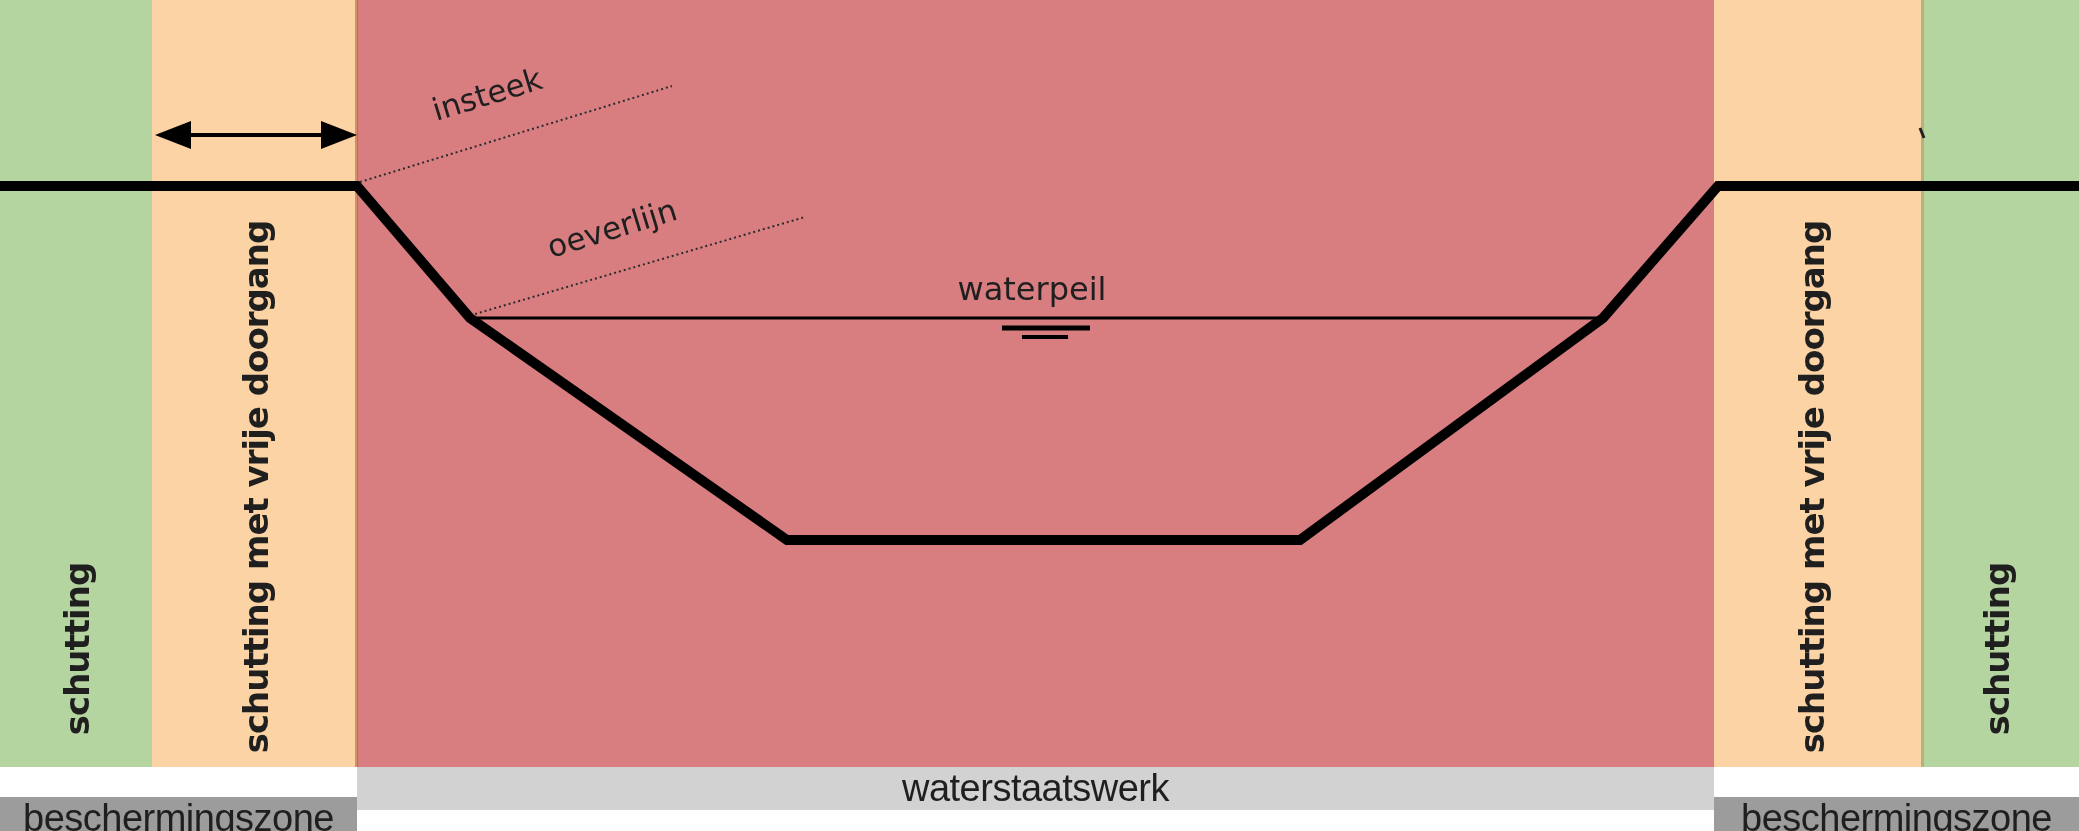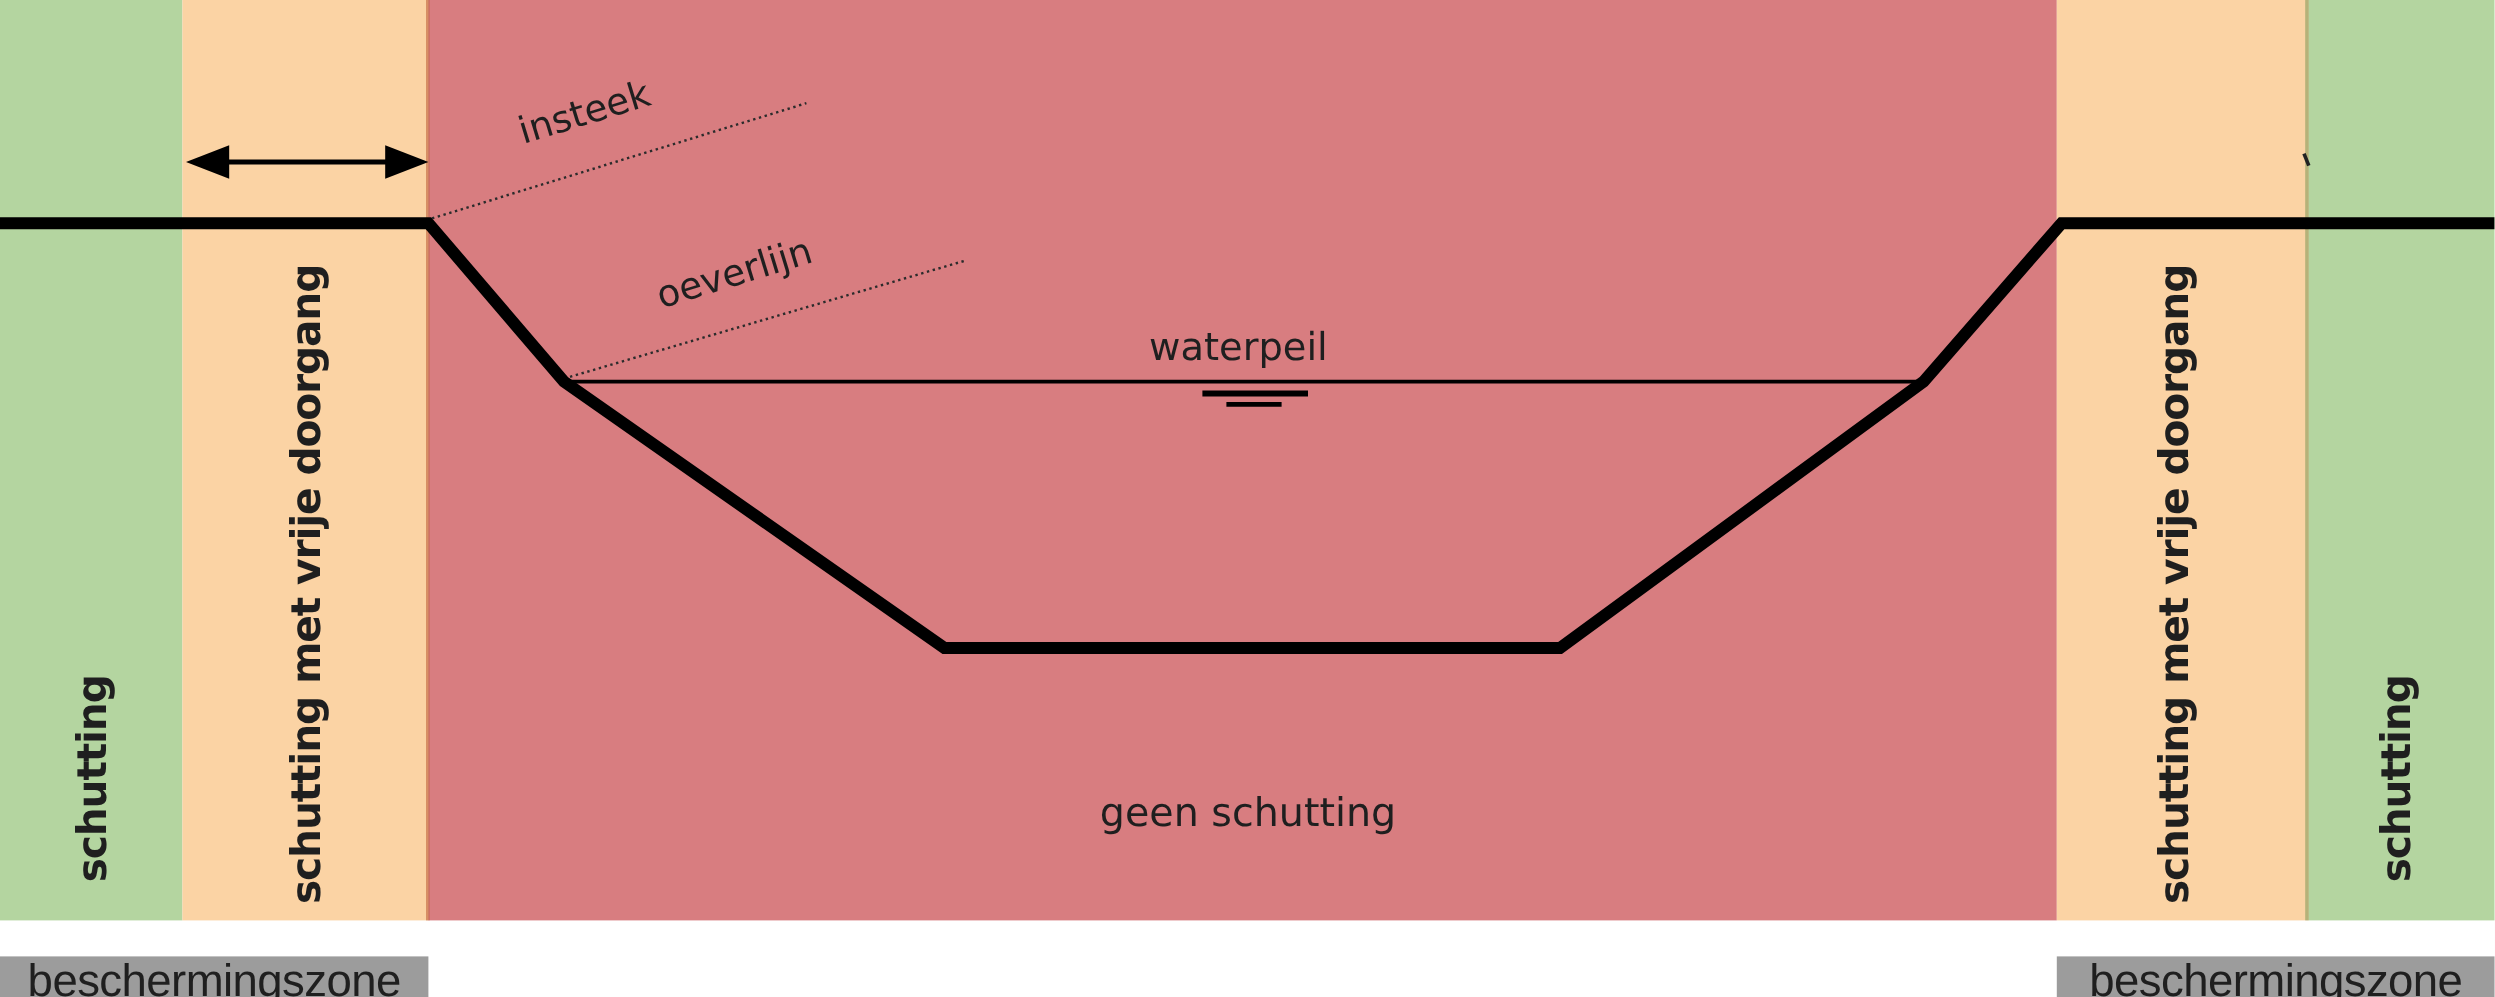--- a/index.html
+++ b/index.html
@@ -51,20 +51,23 @@
   <div class="zone zone-red" style="left:357px;width:1357px;"></div>
   <div class="zone zone-orange" style="left:1714px;width:210px;"></div>
   <div class="zone zone-green" style="left:1924px;width:155px;"></div>
 
   <div class="boundary boundary-redline" style="left:355px;"></div>
   <div class="boundary boundary-greenline" style="left:1921px;"></div>
 
   <div class="bar bar-dark" style="left:0;width:357px;">
     <span class="bar-label">beschermingszone</span>
   </div>
+  <div class="bar bar-light" style="left:357px;width:1357px;">
+    <span class="bar-label">waterstaatswerk</span>
+  </div>
   <div class="bar bar-dark" style="left:1714px;width:365px;">
     <span class="bar-label">beschermingszone</span>
   </div>
 
   <svg class="svg-overlay" width="2079" height="831" viewBox="0 0 2079 831">
 
     <polyline points="0,186 357,186 470,318 787,540 1300,540 1603,318 1718,186 2079,186" fill="none" stroke="#000000" stroke-width="10" stroke-linejoin="miter"></polyline>
 
     <line x1="470" y1="318" x2="1603" y2="318" stroke="#000000" stroke-width="3"></line>
 
@@ -83,19 +86,18 @@
     </g>
 
     <line x1="1920" y1="128" x2="1924" y2="138" stroke="#222222" stroke-width="3"></line>
   </svg>
 
   <div class="dlabel vlabel" style="left:77px;top:649px;">schutting</div>
   <div class="dlabel vlabel" style="left:256px;top:487px;">schutting met vrije doorgang</div>
   <div class="dlabel vlabel" style="left:1812px;top:487px;">schutting met vrije doorgang</div>
   <div class="dlabel vlabel" style="left:1997px;top:649px;">schutting</div>
 
-  <div class="dlabel hlabel-big" style="left:1040px;top:677px;">geen schutting</div>
 
   <div class="dlabel tilted" style="left:487px;top:94px;">insteek</div>
   <div class="dlabel tilted" style="left:612px;top:228px;">oeverlijn</div>
   <div class="dlabel hlabel" style="left:1032px;top:289px;">waterpeil</div>
 
 </div>
 
 </body></html>

